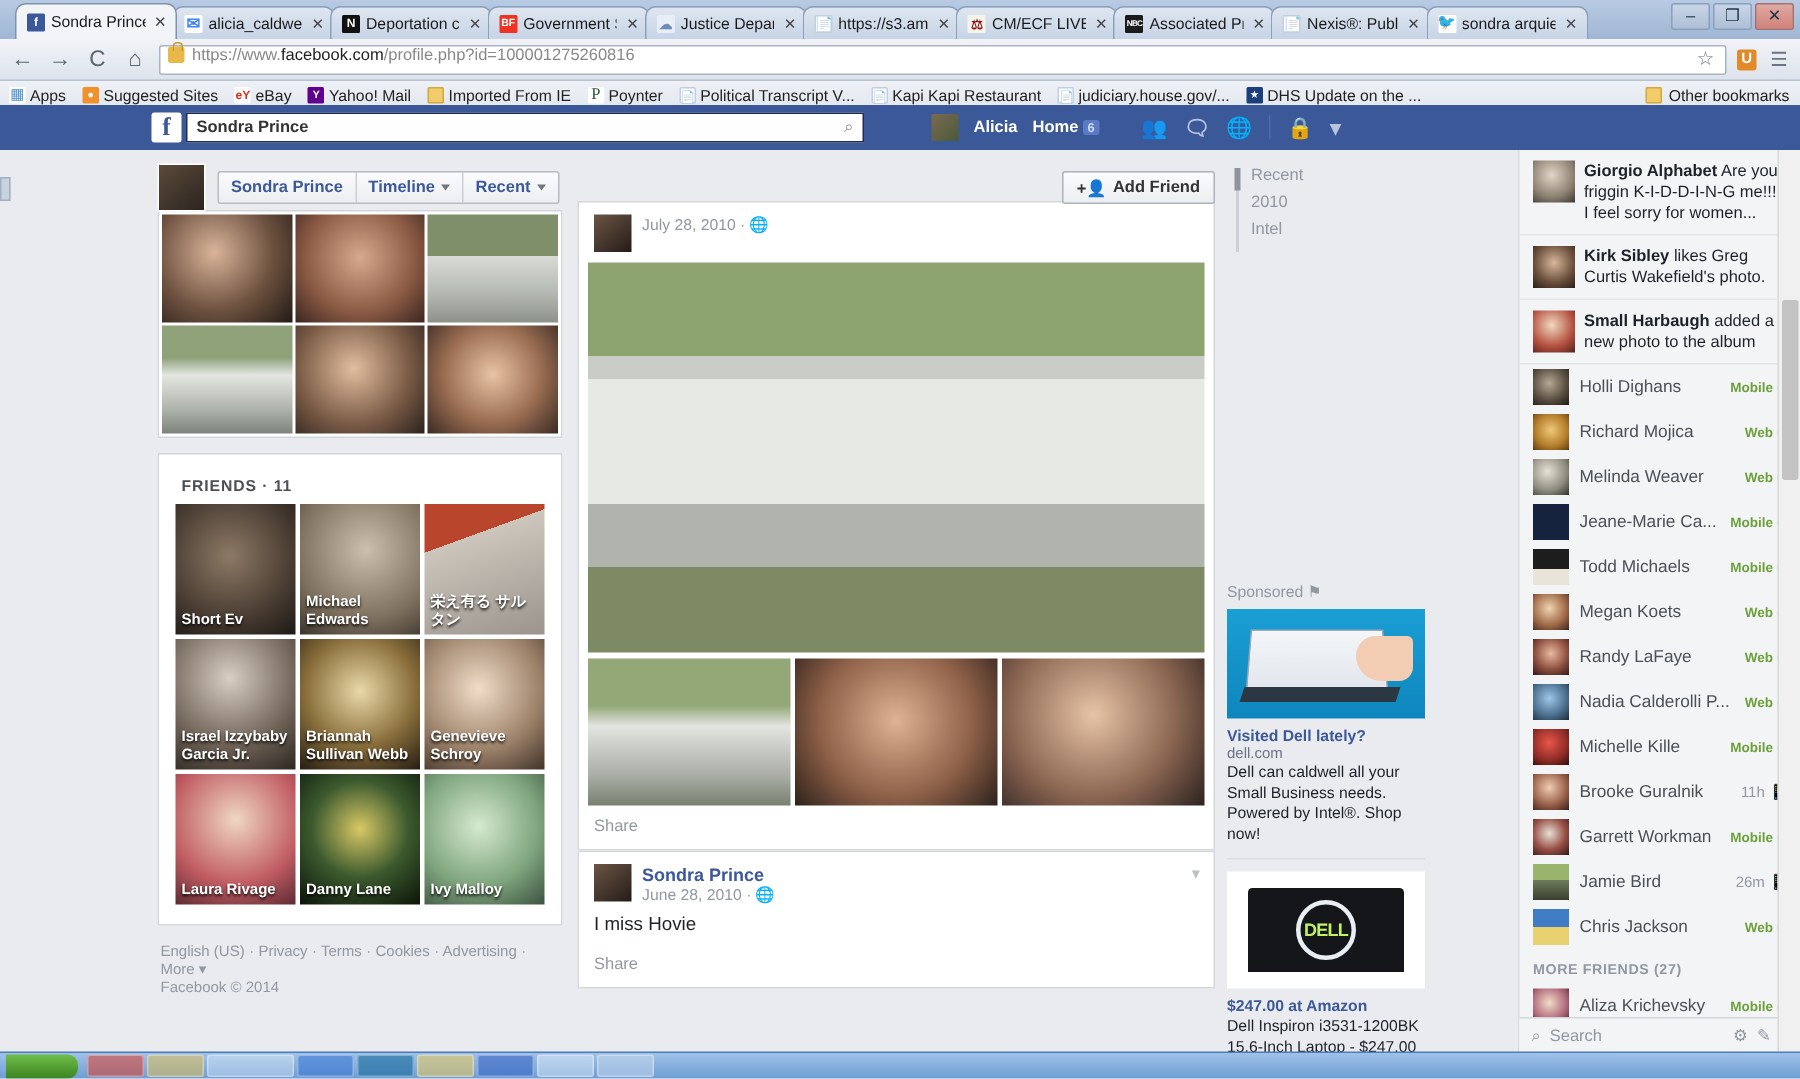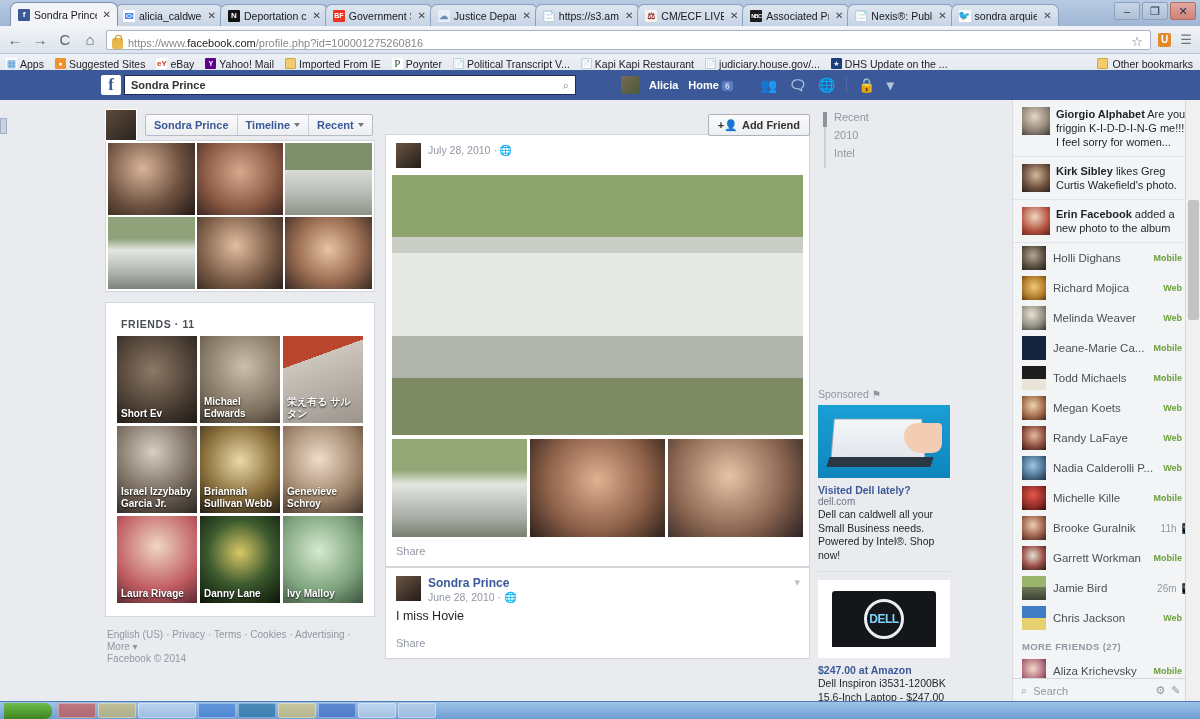--- a/index.html
+++ b/index.html
@@ -58,21 +58,21 @@
   .winctrls div.cls { background: linear-gradient(#e0a9a2,#cf8279); border-color: #b06d64; }
 
   .navbar {
     height: 28px; background: linear-gradient(#f1f3f7,#dde3ec);
     display: flex; align-items: center; gap: 7px; padding: 0 6px;
     border-bottom: 1px solid #b8c2d0;
   }
   .navbtn { font-size: 15px; color: #5a6573; width: 18px; text-align: center; }
   .urlbar {
     flex: 1; height: 20px; background: #fff; border: 1px solid #aab4c2;
-    border-radius: 2px; display: flex; align-items: flex-end; padding: 0 5px; gap: 5px;
+    border-radius: 2px; display: flex; align-items: flex-start; padding: 0 5px; gap: 5px;
   }
   .lock { width: 11px; height: 11px; background: #e8b84a; border-radius: 2px; position: relative; flex-shrink: 0;}
   .lock::after { content:""; position:absolute; left:3px; top:-3px; width:5px; height:5px;
     border:1.5px solid #c8981f; border-bottom:none; border-radius:3px 3px 0 0; }
   .urltxt { font-size: 11px; color: #222; white-space: nowrap; }
   .urltxt .dim { color: #888; }
   .navicon { font-size: 13px; color: #6b7585; width: 16px; text-align: center; }
   .navicon.u { background:#e08a2a; color:#fff; border-radius:2px; font-size:10px; font-weight:bold; width:13px; height:14px; line-height:14px;}
 
   .bookmarks {
@@ -503,39 +503,39 @@
           <div style="position:absolute;left:14px;top:12px;width:92px;height:48px;background:linear-gradient(#f4f6f9,#dfe4ea);transform:perspective(140px) rotateX(14deg);border:1px solid #9aa6b4;"></div>
           <div style="position:absolute;left:10px;top:52px;width:104px;height:10px;background:#2b3742;transform:skewX(-18deg);"></div>
           <div style="position:absolute;right:8px;top:18px;width:38px;height:30px;background:#f3cdb3;border-radius:14px 4px 10px 18px;"></div>
         </div>
         <div class="ad-title">Visited Dell lately?</div>
         <div class="ad-url">dell.com</div>
         <div class="ad-desc">Dell can caldwell all your Small Business needs. Powered by Intel®. Shop now!</div>
         <div class="ad-sep"></div>
         <div class="ad-img2">
           <div style="width:104px;height:56px;background:#14161a;border-radius:3px 3px 0 0;display:flex;align-items:center;justify-content:center;">
-            <div style="width:40px;height:40px;border:3px solid #e8eef4;border-radius:50%;color:#7dd3fc;font-size:12px;font-weight:bold;display:flex;align-items:center;justify-content:center;letter-spacing:-0.5px;text-align:center;">DELL</div>
+            <div style="width:40px;height:40px;border:3px solid #e8eef4;border-radius:50%;color:#bef264;font-size:12px;font-weight:bold;display:flex;align-items:center;justify-content:center;letter-spacing:-0.5px;text-align:center;">DELL</div>
           </div>
         </div>
         <div class="ad2-title">$247.00 at Amazon</div>
         <div class="ad-desc">Dell Inspiron i3531-1200BK 15.6-Inch Laptop - $247.00</div>
       </div>
 
       <div class="chat">
         <div class="ticker-item">
           <div class="tk-av" style="background:radial-gradient(circle at 45% 35%,#e3d6c6,#8e8275 60%,#3c3730)"></div>
           <div class="tk-txt"><b>Giorgio Alphabet</b> <span>Are you friggin K-I-D-D-I-N-G me!!!!! I feel sorry for women...</span></div>
         </div>
         <div class="ticker-item">
           <div class="tk-av" style="background:radial-gradient(circle at 50% 40%,#d6b79a,#6b4f3c 60%,#2a1f18)"></div>
           <div class="tk-txt"><b>Kirk Sibley</b> <span>likes Greg Curtis Wakefield's photo.</span></div>
         </div>
         <div class="ticker-item">
           <div class="tk-av" style="background:radial-gradient(circle at 45% 35%,#f0d9c0,#b4503f 60%,#53221c)"></div>
-          <div class="tk-txt"><b>Erin Facebook</b> <span>added a new photo to the album</span></div>
+          <div class="tk-txt"><b>Small Harbaugh</b> <span>added a new photo to the album</span></div>
         </div>
 
         <div class="chat-row">
           <div class="ch-av" style="background:radial-gradient(circle at 45% 40%,#b5a894,#564b3e 60%,#1f1a14)"></div>
           <div class="ch-name">Holli Dighans</div>
           <div class="ch-st">
               <span>Mobile</span>
               <span class="dot"></span>
             </div>
         </div>

